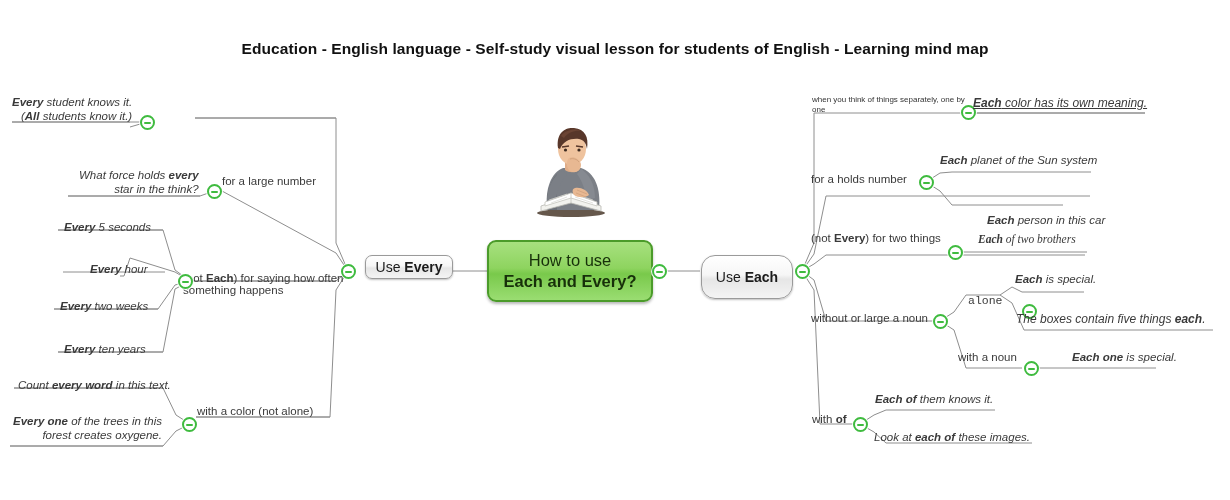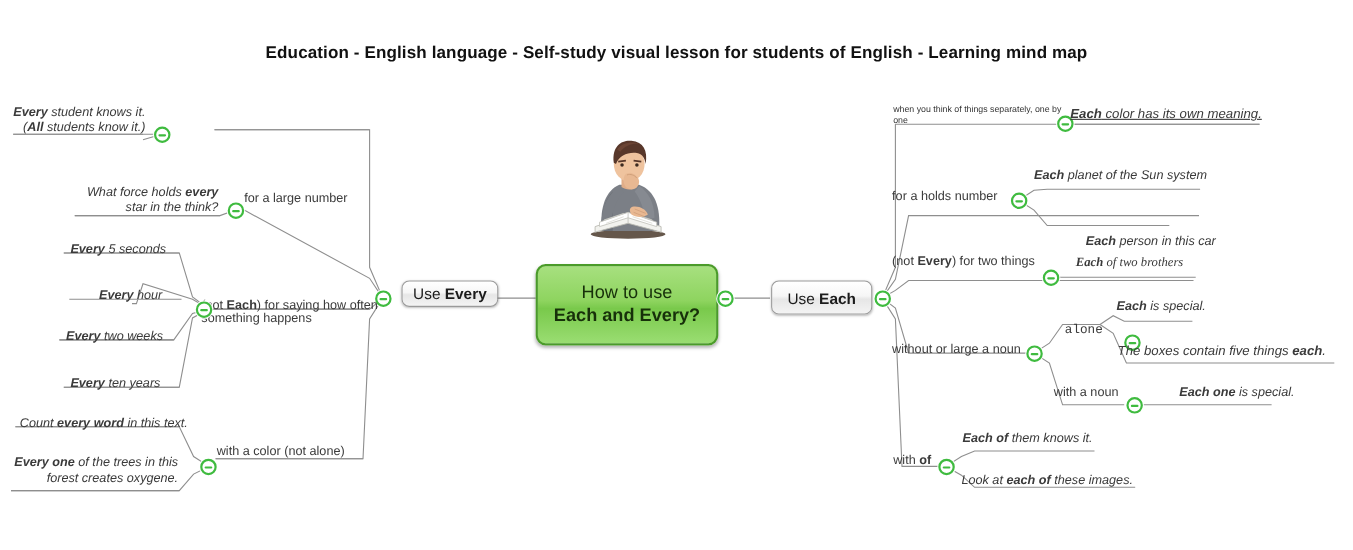--- a/index.html
+++ b/index.html
@@ -160,32 +160,32 @@
 
     <path d="M22 88 L52 78 L82 88 L82 93 L52 85 L22 93 Z" fill="#f2f2ee" stroke="#b9b9b2" stroke-width="0.8"></path>
     <path d="M26 84 L52 75 L78 84 L78 88 L52 80 L26 88 Z" fill="#ffffff" stroke="#c4c4bd" stroke-width="0.8"></path>
     <path d="M52 75 L52 85" stroke="#c4c4bd" stroke-width="0.8"></path>
     <path d="M30 82 L48 76 M32 85 L48 79 M56 76 L74 82 M56 79 L74 85" stroke="#d9d9d2" stroke-width="0.7"></path>
 
     <path d="M56 70 C62 69 68 72 70 77 C66 80 59 80 55 77 C53 74 53 71 56 70 Z" fill="#e8b892"></path>
     <path d="M58 72 L68 76 M57 75 L67 79" stroke="#d1a17c" stroke-width="0.8"></path>
   </svg>
 
-  <div class="node root" style="left:487px;top:240px;width:166px;height:74px;">
+  <div class="node root" style="left:487px;top:240px;width:166px;height:62px;">
     <span class="l1">How to use</span>
     <span class="l2"><b>Each</b><span> and </span><b>Every</b><span>?</span></span>
   </div>
   <div class="cc" style="left:652px;top:264px;"></div>
 
   <div class="node branchnode" style="left:365px;top:255px;width:88px;height:24px;">
     <span><span>Use </span><b>Every</b></span>
   </div>
   <div class="cc" style="left:341px;top:264px;"></div>
 
-  <div class="node branchnode" style="left:701px;top:255px;width:92px;height:31px;">
+  <div class="node branchnode" style="left:701px;top:255px;width:92px;height:44px;border-radius:14px;">
     <span><span>Use </span><b>Each</b></span>
   </div>
   <div class="cc" style="left:795px;top:264px;"></div>
 
   <div class="cc" style="left:140px;top:115px;"></div>
 
   <div class="lbl leaf" style="left:12px;top:96px;">
     <div><b>Every</b> student knows it.</div>
     <div>(<b>All</b> students know it.)</div>
   </div>

